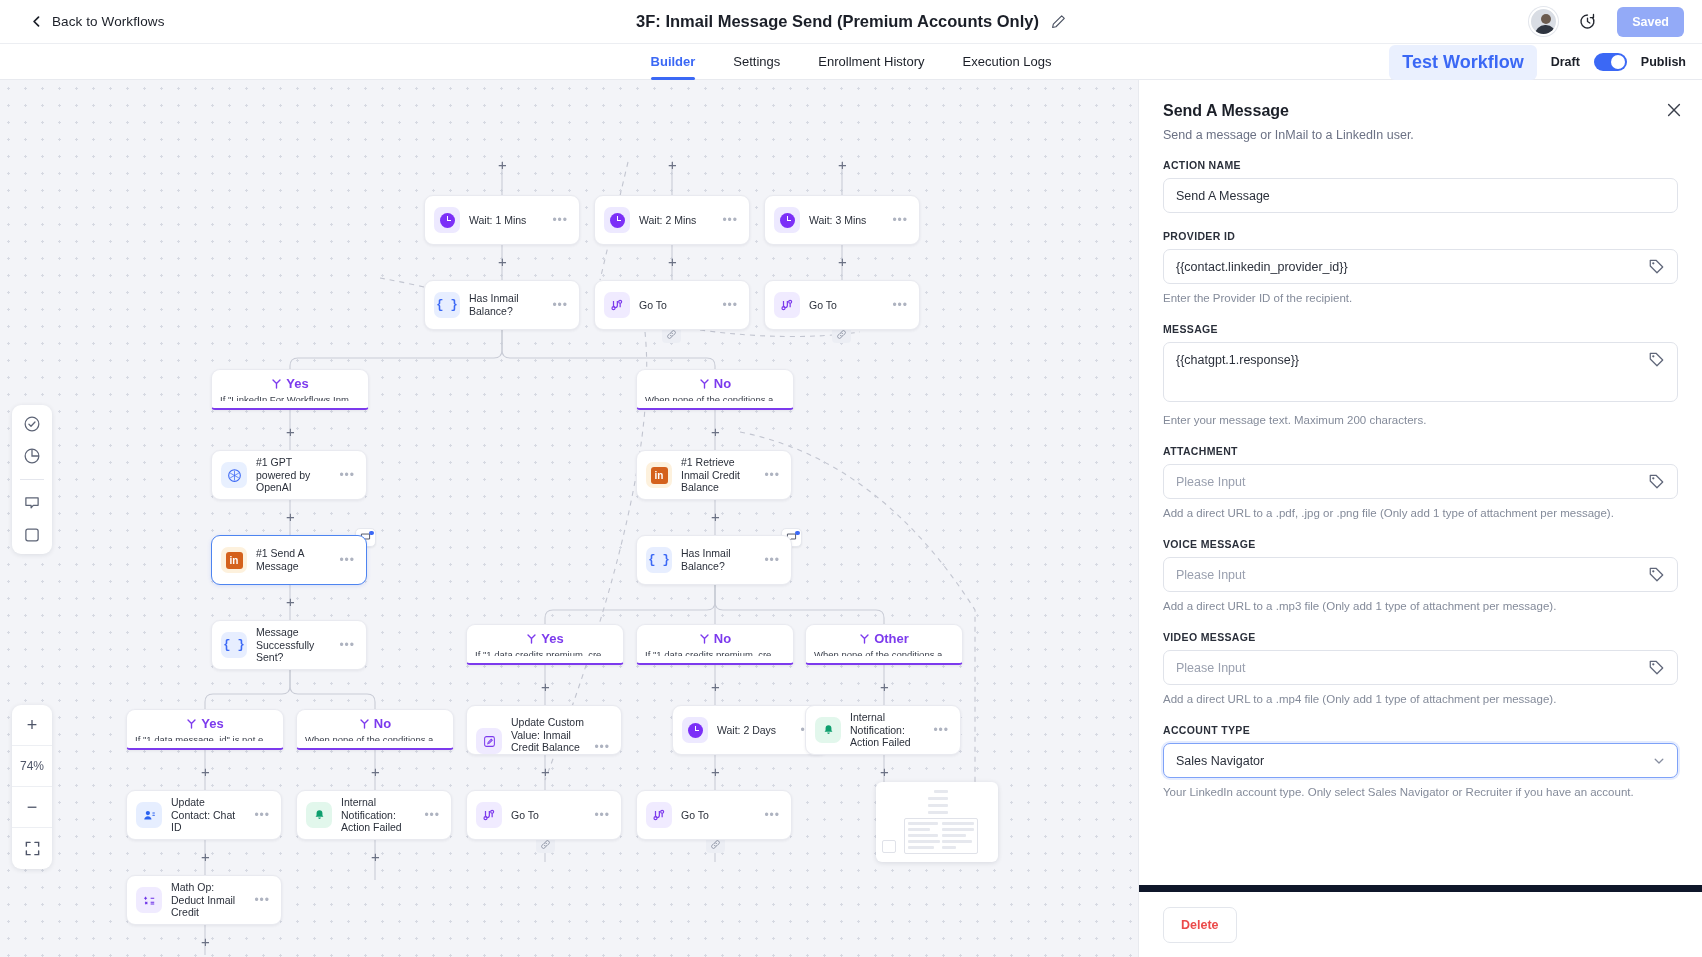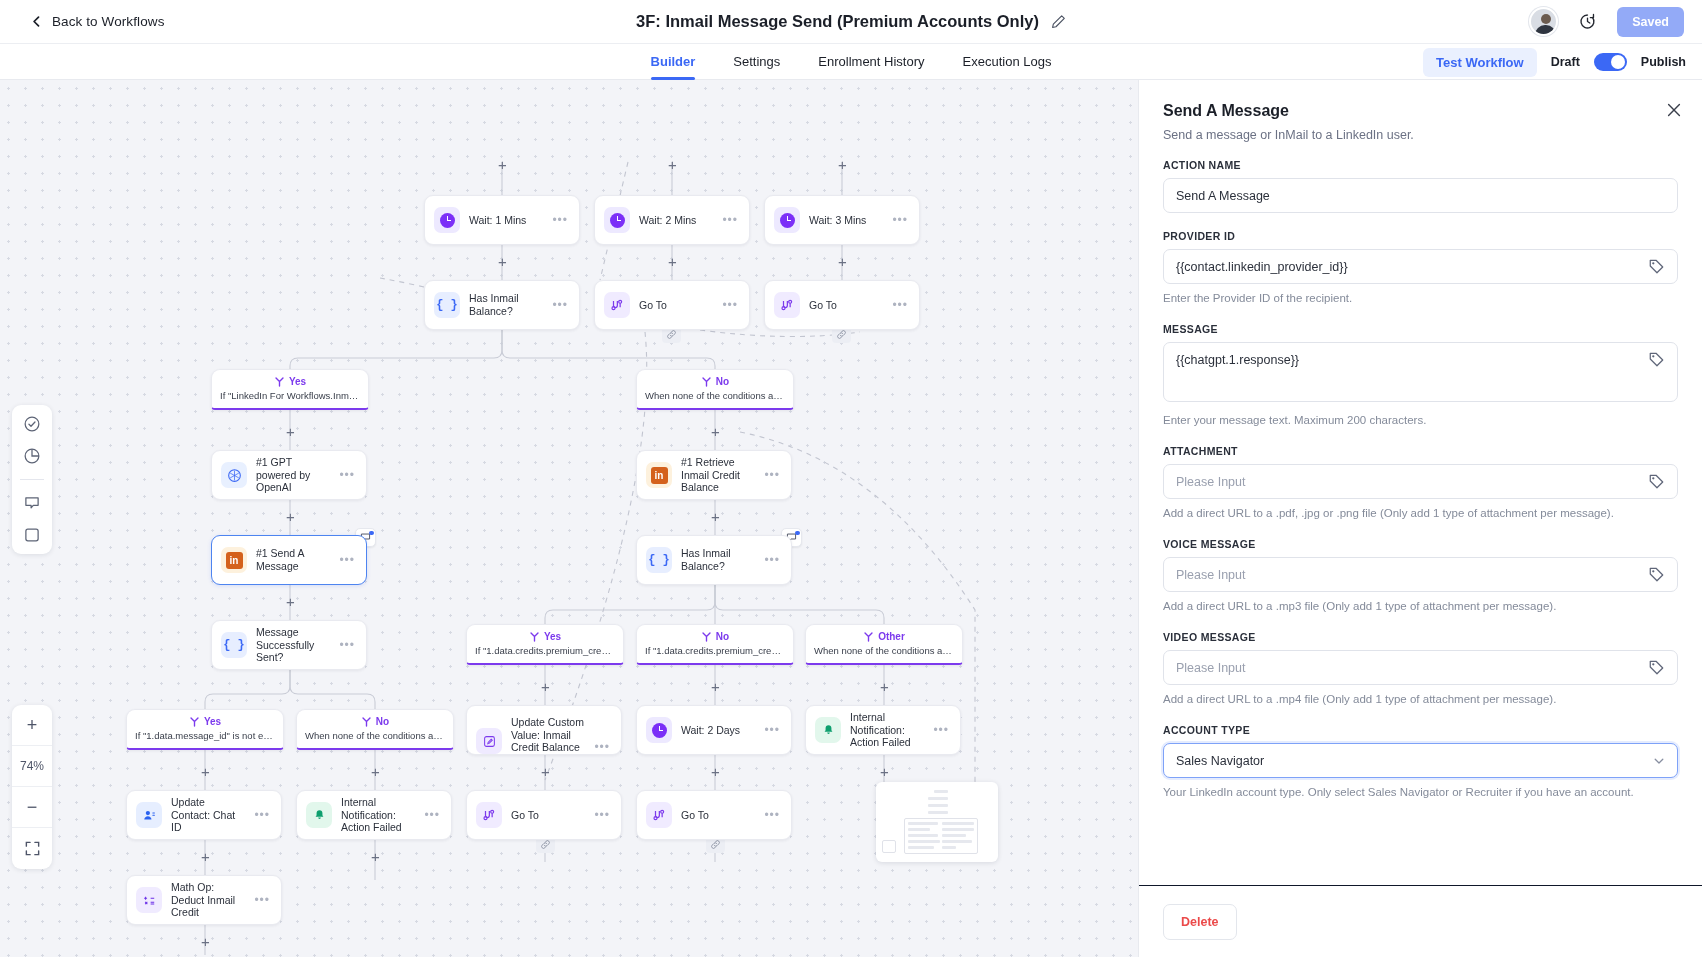--- a/index.html
+++ b/index.html
@@ -62,21 +62,21 @@
   .tab.active { color: #3b68f5; font-weight: 700; }
   .tab.active:after {
     content: ''; position: absolute; left: 0; right: 0; bottom: 0;
     height: 2.5px; background: #3b68f5; border-radius: 2px;
   }
   .tabbar-right {
     position: absolute; right: 16px; top: 0; height: 36px;
     display: flex; align-items: center; gap: 14px;
   }
   .test-wf-btn {
-    background: #eaf0fe; color: #3b68f5; font-size: 13px; font-weight: 700;
+    background: #eaf0fe; color: #3b68f5; font-size: 18px; font-weight: 700;
     border: none; border-radius: 6px; padding: 7px 13px; cursor: pointer;
   }
   .draft-lbl, .publish-lbl { font-size: 12.5px; color: #1b1f28; font-weight: 700; }
   .toggle {
     width: 33px; height: 18px; border-radius: 10px; background: #3b68f5;
     position: relative; cursor: pointer;
   }
   .toggle .knob {
     position:absolute; right:2px; top:2px; width:14px; height:14px;
     background:#fff; border-radius:50%;
@@ -124,21 +124,21 @@
   .ico-math { background: #f0ebff; color:#6b2fe8; font-size:9px; line-height:9px; font-family:"Liberation Mono", monospace; }
 
   
   .node.cond {
     flex-direction: column; align-items: center; justify-content: center;
     border-bottom: 2.5px solid #7c3aed; border-radius: 9px 9px 4px 4px;
     padding: 6px 8px 7px;
   }
   .cond-top { display: flex; align-items: center; gap: 4px; margin-bottom: 3px; }
   .cond-branch-ico { width: 11px; height: 11px; color: #7c3aed; display:block; }
-  .cond-kind { font-size: 10px; font-weight: 700; color: #7c3aed; }
+  .cond-kind { font-size: 13px; font-weight: 700; color: #7c3aed; }
   .cond-desc {
     font-size: 9.5px; color: #3b404c; text-align: center; white-space: nowrap;
     overflow: hidden; text-overflow: ellipsis; max-width: 100%;
   }
 
   .plus {
     position: absolute; width: 13px; height: 13px; color: #6b7184;
     font-size: 15px; line-height: 13px; text-align: center; cursor: pointer;
     font-family:"Liberation Sans", sans-serif;
   }
@@ -222,21 +222,21 @@
   .tag-ico {
     position:absolute; right: 13px; top: 9px; width:17px; height:17px;
     color:#5f6679; cursor:pointer;
   }
   .sel-caret {
     position:absolute; right: 13px; top: 12px; width:12px; height:12px;
     color:#878ea0; pointer-events:none;
   }
   .hint { font-size: 11.5px; color:#848b9a; margin-top: 7px; line-height: 15px; }
   .panel-footer {
-    height: 72px; border-top:1px solid #0f172a; padding: 16px 24px;
+    height: 72px; border-top:7px solid #0f172a; padding: 16px 24px;
     display:flex; align-items:center; justify-content:space-between;
   }
   .btn {
     border-radius: 7px; font-size: 12.5px; font-weight: 700;
     padding: 10px 17px; cursor:pointer; border:1px solid transparent;
     font-family:"Liberation Sans", sans-serif;
   }
   .btn-delete { background:#fff; border:1px solid #e3e6ec; color:#eb4a4a; }
   .btn-cancel { background:#fff; border:1px solid #e3e6ec; color:#2b303b; }
   .btn-save { background:#3b68f5; color:#fff; }
@@ -568,21 +568,21 @@
     <div class="node action" style="left:466px; top:625px;align-items:flex-end;">
       <div class="n-ico ico-edit">
         <svg viewBox="0 0 16 16" width="13" height="13" fill="none" stroke="#7c3aed" stroke-width="1.25">
             <rect x="2" y="2" width="12" height="12" rx="2.2"></rect>
             <path d="M10.2 5.2L6.3 9.1l-.4 1.6 1.6-.4 3.9-3.9z"></path>
           </svg>
       </div>
       <div class="n-label">Update Custom Value: Inmail Credit Balance</div>
       <div class="n-dots">•••</div>
     </div>
-    <div class="node action" style="left:636px; top:625px;">
+    <div class="node action" style="left:672px; top:625px;">
       <div class="n-ico ico-clock">
           <div class="dial"></div>
         </div>
       <div class="n-label">Wait: 2 Days</div>
       <div class="n-dots">•••</div>
     </div>
     <div class="node action" style="left:805px; top:625px;">
       <div class="n-ico ico-bell">
         <svg viewBox="0 0 16 16" width="13" height="13" fill="#0e9f6e">
             <path d="M8 1.6a3.6 3.6 0 013.6 3.6v2.4l1.2 2H3.2l1.2-2V5.2A3.6 3.6 0 018 1.6z"></path>

